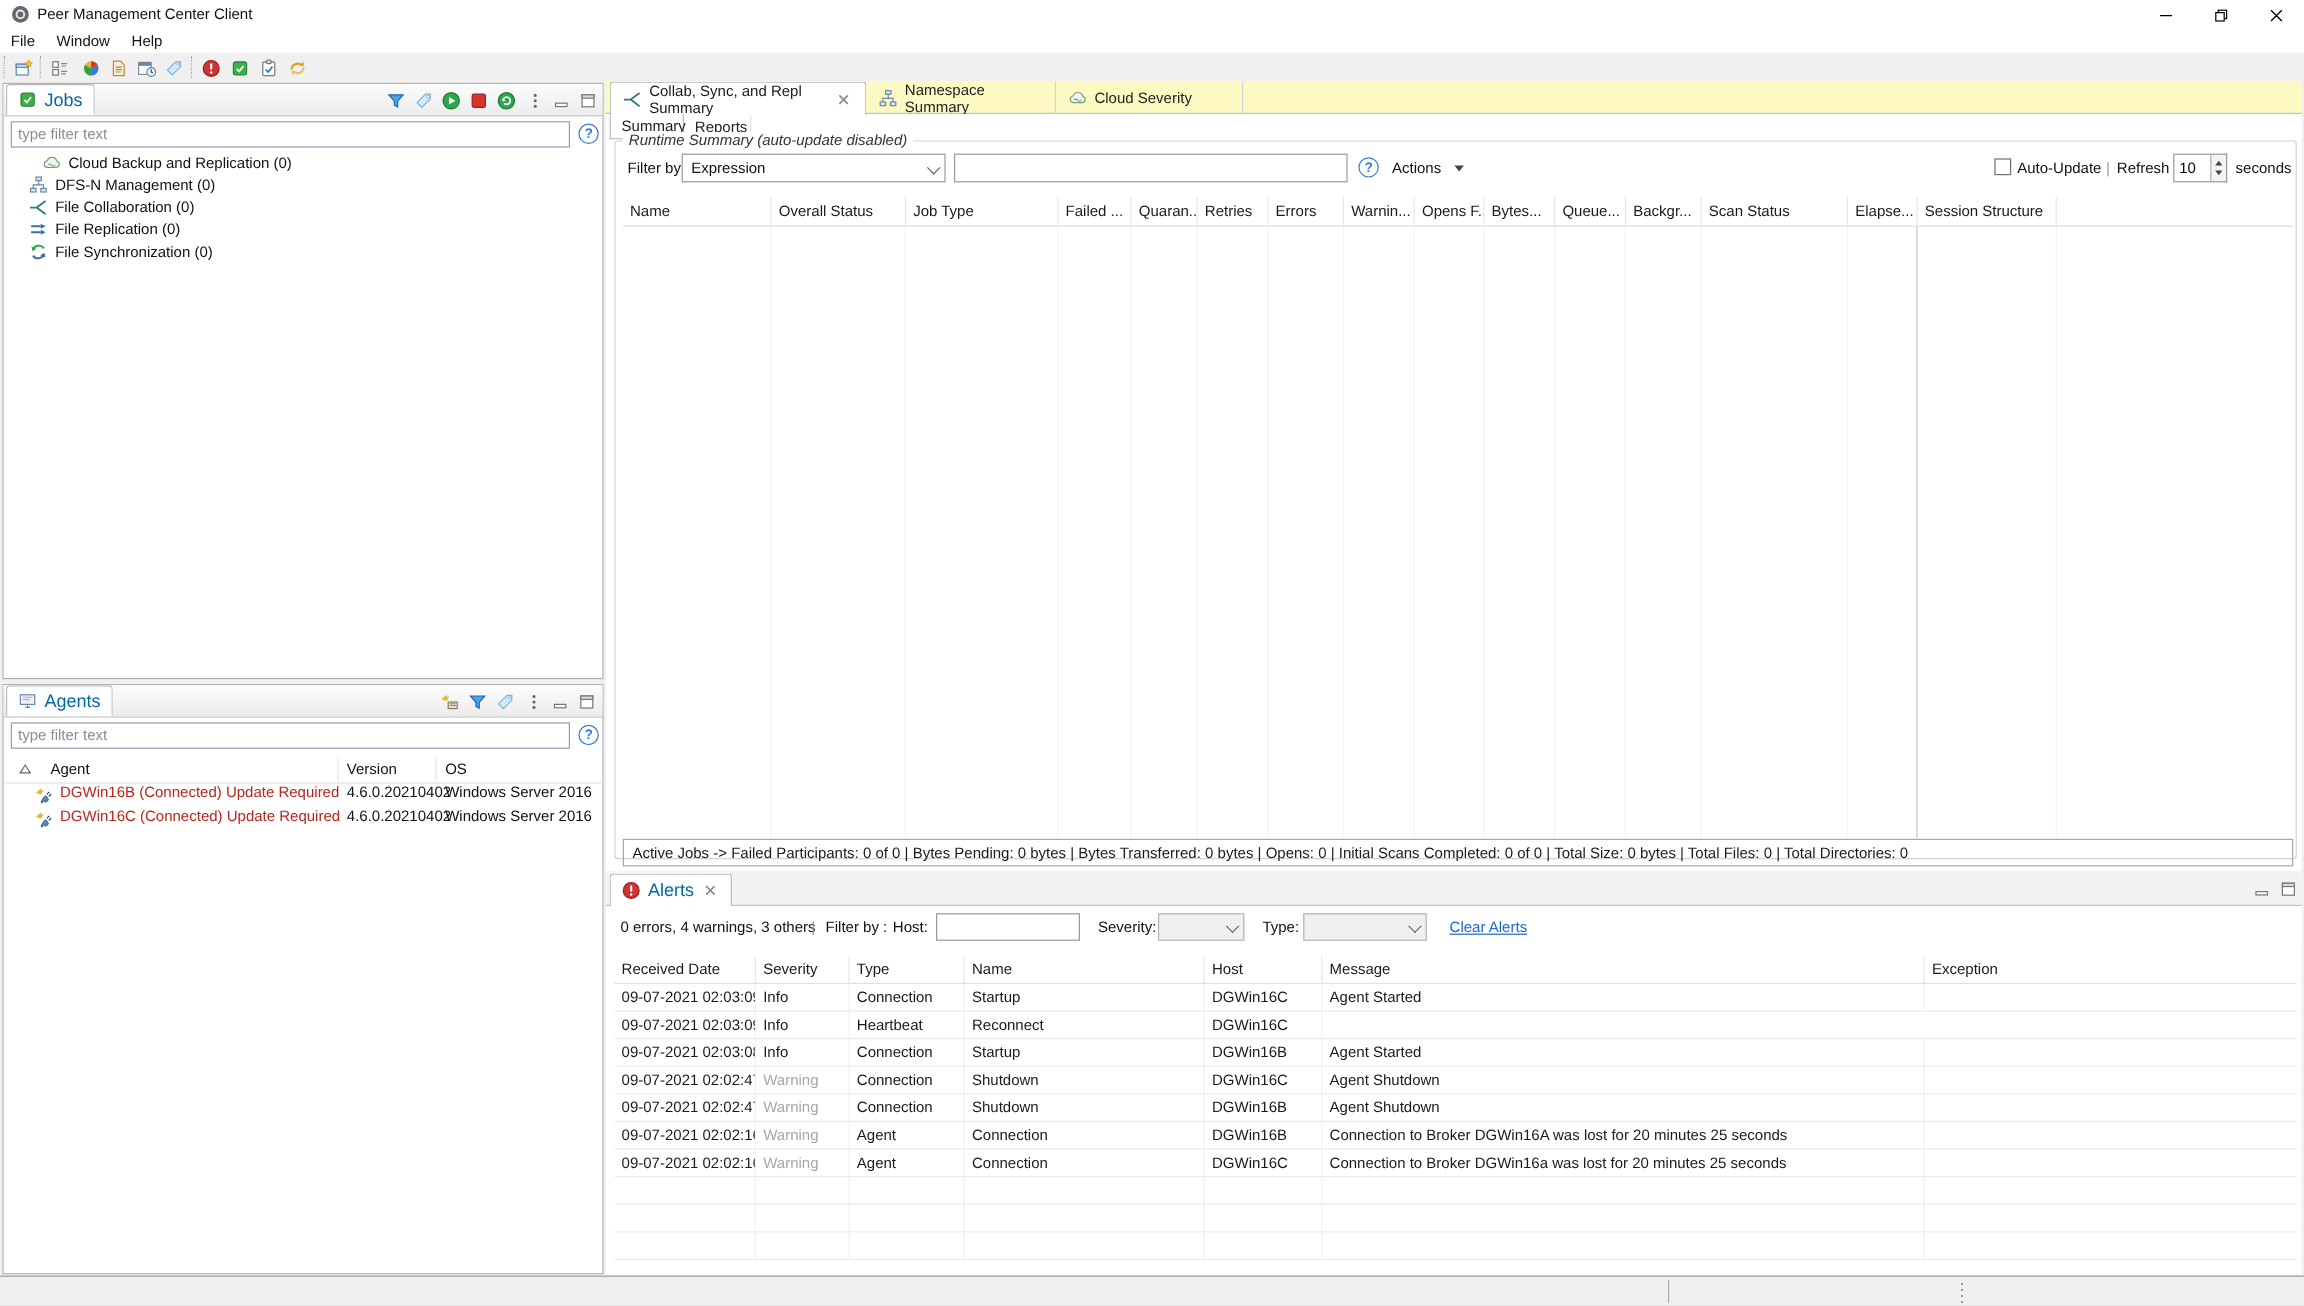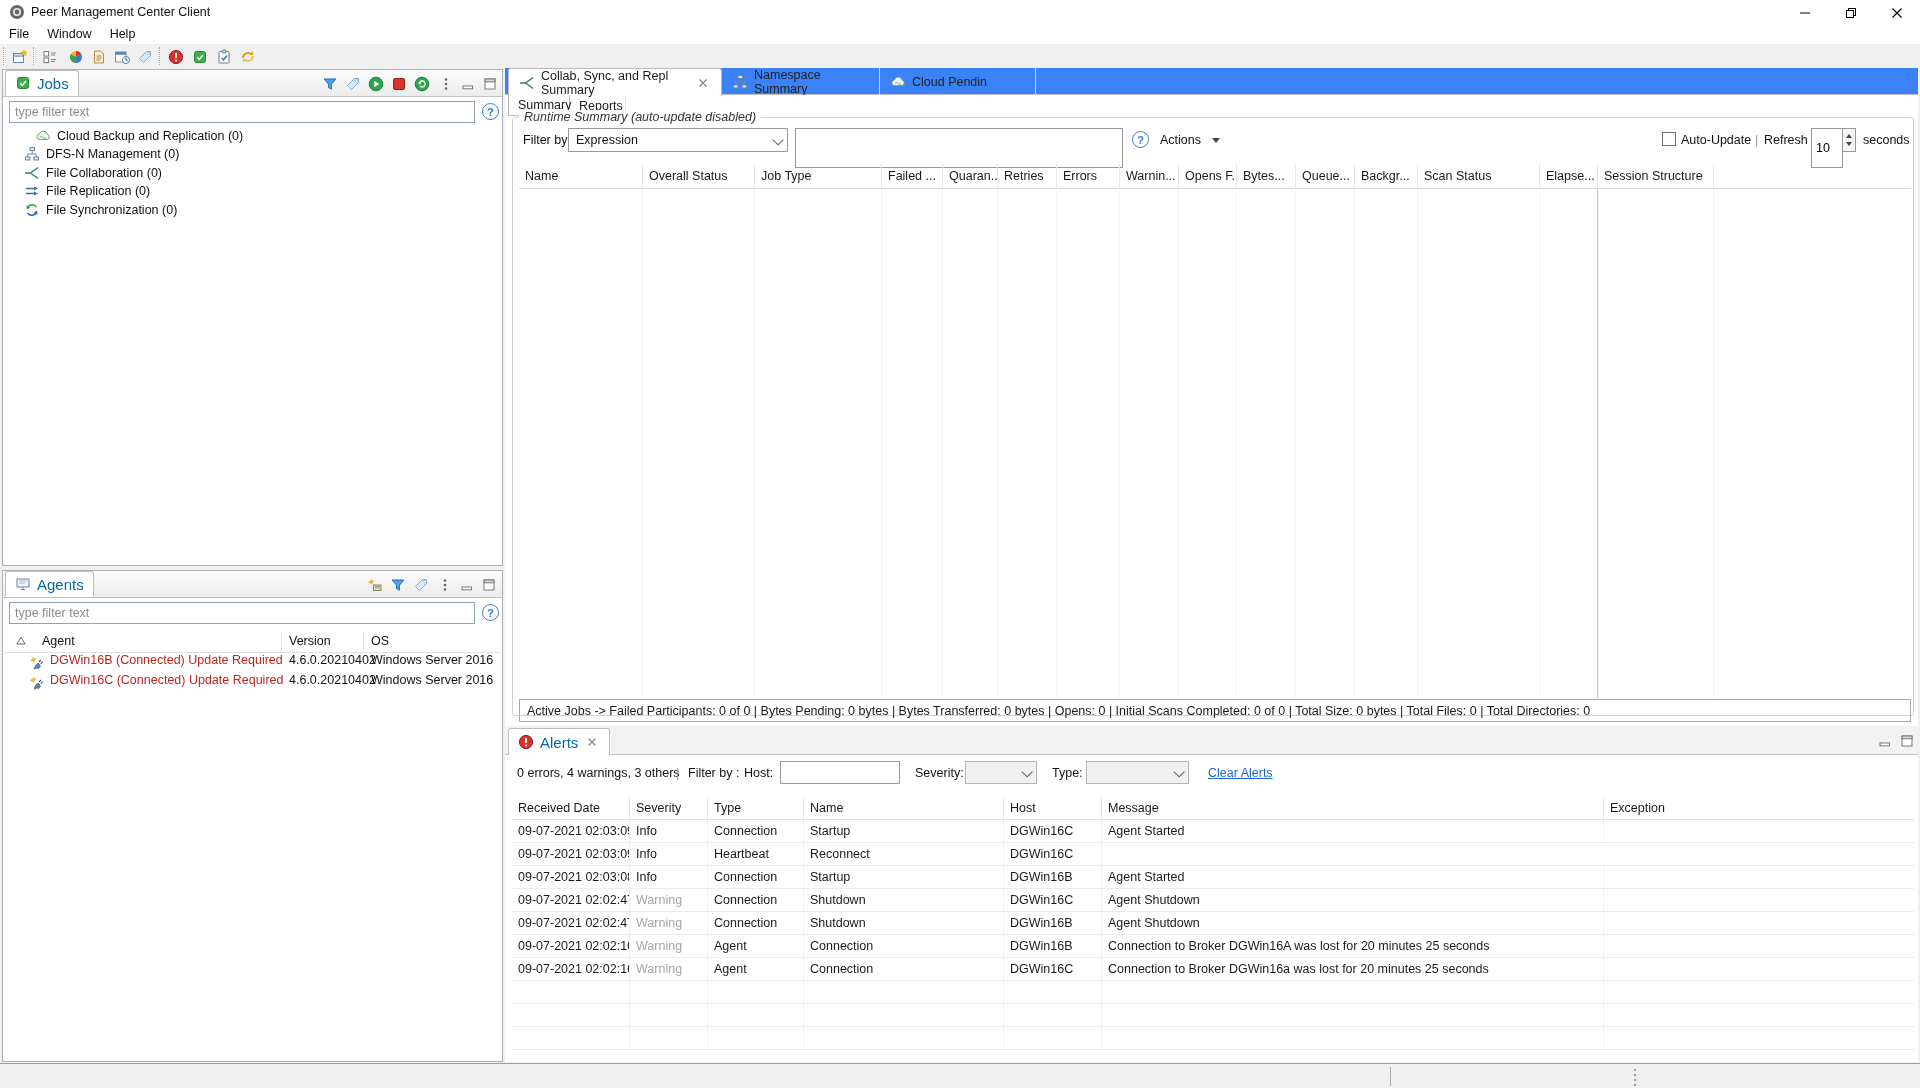--- a/index.html
+++ b/index.html
@@ -41,39 +41,39 @@
   #agents-thead{position:absolute;left:1px;right:1px;height:22px;background:#fff;border-bottom:1px solid #e0e0e0;}
   .agents-sep{position:absolute;top:2px;height:18px;border-left:1px solid #e4e4e4;}
   .agrow{position:absolute;left:1px;right:1px;height:20px;}
   .agrow .name{position:absolute;left:46px;color:#b8261f;white-space:nowrap;}
   .agrow .ver{position:absolute;left:285px;color:#111;}
   .agrow .os{position:absolute;left:367px;color:#111;}
   .agrow .ic16{position:absolute;left:25px;top:2px;}
 
   
   #editor{position:absolute;left:505px;top:68px;width:1413px;height:658px;background:#fff;}
-  #ed-tabstrip{position:absolute;left:0;top:0;width:1413px;height:27px;background:#3b82f6;border-bottom:1px solid #c0c0c0;box-sizing:border-box;}
+  #ed-tabstrip{position:absolute;left:0;top:0;width:1413px;height:27px;background:#fef9c3;border-bottom:1px solid #c0c0c0;box-sizing:border-box;}
   .edtab{position:absolute;top:0;height:27px;display:flex;align-items:center;gap:6px;padding:0 10px;box-sizing:border-box;font-size:12.5px;}
   .edtab.active{background:#fff;border:1px solid #b9b9b9;border-bottom:none;border-radius:3px 3px 0 0;z-index:2;height:28px;}
   .edtab.inactive{border-right:1px solid #d4d4d4;color:#222;}
   #ed-subtabs{position:absolute;left:0;top:27px;width:1413px;height:21px;background:#fff;}
   .subtab{position:absolute;top:0;height:21px;padding:0 9px;display:flex;align-items:center;font-size:12.5px;box-sizing:border-box;}
   .subtab.active{border:1px solid #bdbdbd;border-top:none;background:#fff;z-index:2;}
   .subtab.inactive{color:#222;border-right:1px solid #e0e0e0;}
 
   #groupbox{position:absolute;left:7px;top:49px;width:1402px;height:599px;border:1px solid #d2d2d2;border-radius:3px;box-sizing:border-box;}
   #group-title{position:absolute;left:14px;top:42px;background:#fff;padding:0 5px;font-style:italic;font-size:12.5px;color:#333;z-index:3;}
 
   .lbl{position:absolute;font-size:12.5px;color:#111;white-space:nowrap;}
   .combo{position:absolute;height:24px;border:1px solid #9a9a9a;background:#fff;box-sizing:border-box;display:flex;align-items:center;
          padding:0 22px 0 7px;font-size:12.5px;color:#111;}
   .combo.disabled{background:#f0f0f0;color:#888;border-color:#b5b5b5;}
   .combo .chev{position:absolute;right:7px;top:9px;width:7px;height:7px;border-right:1.4px solid #666;border-bottom:1.4px solid #666;
          transform:rotate(45deg) translateY(-3px);}
-  .textbox{position:absolute;height:40px;border:1px solid #9a9a9a;background:#fff;box-sizing:border-box;font-family:inherit;
+  .textbox{position:absolute;height:24px;border:1px solid #9a9a9a;background:#fff;box-sizing:border-box;font-family:inherit;
          font-size:12.5px;padding:0 6px;outline:none;}
   .caret-down{display:inline-block;width:0;height:0;border-left:4px solid transparent;border-right:4px solid transparent;border-top:5px solid #444;}
   .checkbox{position:absolute;width:14px;height:14px;border:1px solid #707070;background:#fff;box-sizing:border-box;}
   .spinner{position:absolute;width:13px;height:24px;border:1px solid #9a9a9a;border-left:none;background:#f4f4f4;box-sizing:border-box;}
   .spinner .up{position:absolute;left:3px;top:5px;width:0;height:0;border-left:3.5px solid transparent;border-right:3.5px solid transparent;border-bottom:4px solid #444;}
   .spinner .dn{position:absolute;left:3px;bottom:5px;width:0;height:0;border-left:3.5px solid transparent;border-right:3.5px solid transparent;border-top:4px solid #444;}
 
   #sum-thead{position:absolute;left:14px;top:96px;width:1392px;height:25px;border-bottom:1px solid #d8d8d8;display:flex;box-sizing:border-box;}
   .sum-th{height:25px;line-height:24px;padding-left:6px;box-sizing:border-box;border-right:1px solid #e7e7e7;font-size:12.5px;color:#1a1a1a;
           white-space:nowrap;overflow:hidden;flex-shrink:0;}
@@ -495,21 +495,21 @@
           </span>
           <span>Namespace Summary</span>
         </div>
         <div class="edtab inactive" style="left: 375px; width: 156px;">
           <span class="ic16">
             <svg viewBox="0 0 16 16">
               <path d="M4 11.5h8a2.6 2.6 0 0 0 .4-5.1A4.2 4.2 0 0 0 4.3 6 2.8 2.8 0 0 0 4 11.5z" fill="#eef6ee" stroke="#76a07a"></path>
               <path d="M5 9.5c1-1.2 2-1.2 3 0s2 1.2 3 0" fill="none" stroke="#76a07a" stroke-width=".9"></path>
             </svg>
           </span>
-          <span>Cloud Pendin</span>
+          <span>Cloud Severity</span>
         </div>
       </div>
     <div id="ed-subtabs">
         <div class="subtab active" style="left: 3px; width: 62px;">Summary</div>
         <div class="subtab inactive" style="left: 65px; width: 56px;">Reports</div>
       </div>
 
     <div id="group-title">Runtime Summary (auto-update disabled)</div>
     <div id="groupbox"></div>
 

